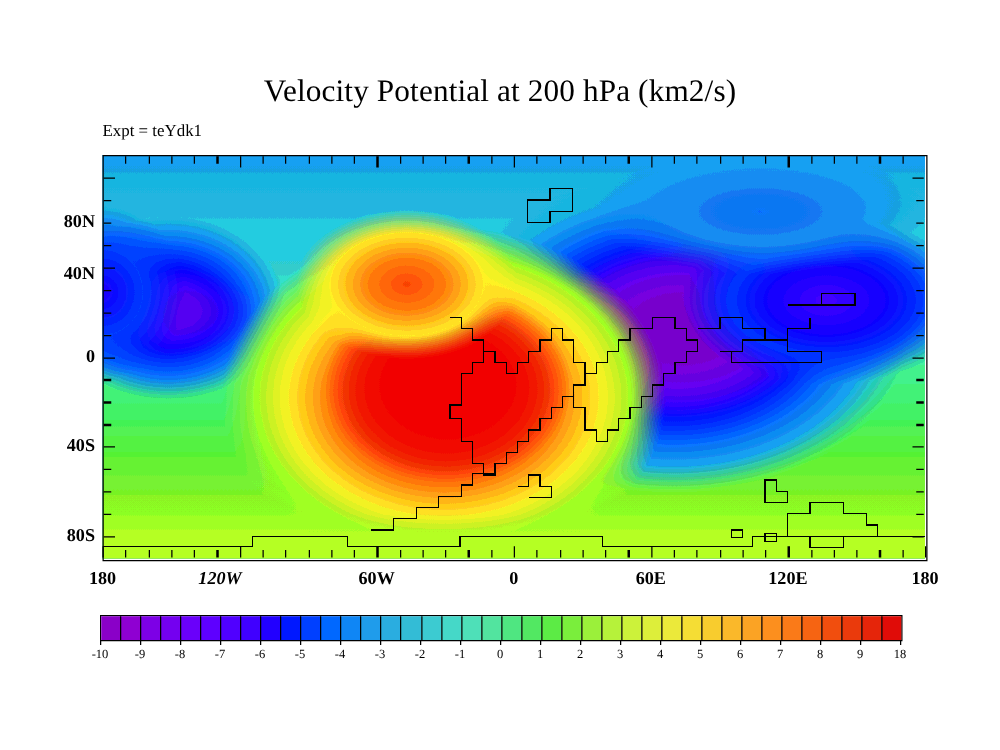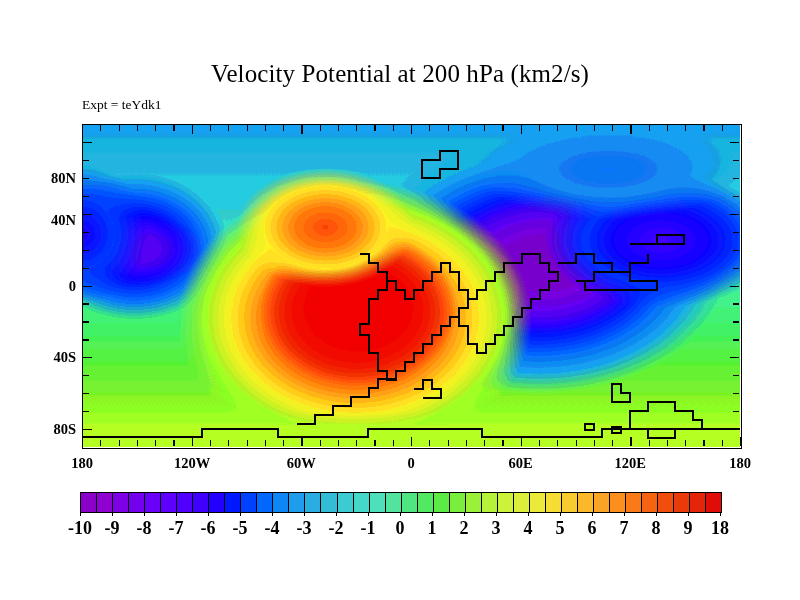--- a/index.html
+++ b/index.html
@@ -36,21 +36,21 @@
         transform:translateX(-50%);white-space:nowrap;}
   #xlabs{position:absolute;left:82px;top:455px;width:658px;height:20px;}
 
   
   #cbar{position:absolute;left:80px;top:492px;width:640px;height:19px;
         border:1.2px solid #000;display:flex;box-sizing:content-box;}
   #cbar i{flex:1 1 0;height:100%;display:block;}
   #cbar i+i{border-left:1px solid #000;}
   #cticks{position:absolute;left:80px;top:512px;width:640px;height:8px;}
   #clabs{position:absolute;left:80px;top:518px;width:640px;height:22px;}
-  .clab{position:absolute;top:0;font-size:18px;font-weight:bold;
+  .clab{position:absolute;top:0;font-size:10px;font-weight:normal;
         transform:translateX(-50%);}
   svg.defs{position:absolute;width:0;height:0;}
 </style>
 </head>
 <body>
 
 <div id="fig">
 
   <svg class="defs" aria-hidden="true">
     <defs>
@@ -265,21 +265,21 @@
     </div>
   <div id="ylabs">
       <div class="ylab" style="top: 17.9444px; margin-top: 36px;">80N</div>
       <div class="ylab" style="top: 96px;">40N</div>
       <div class="ylab" style="top: 161.5px;">0</div>
       <div class="ylab" style="top: 233.278px;">40S</div>
       <div class="ylab" style="top: 305.056px;">80S</div>
     </div>
   <div id="xlabs">
       <div class="xlab" style="left: 0px;">180</div>
-      <div class="xlab" style="left: 110px;">120W</div>
+      <div class="xlab" style="left: 94px; font-style: italic;">120W</div>
       <div class="xlab" style="left: 219.333px;">60W</div>
       <div class="xlab" style="left: 329px;">0</div>
       <div class="xlab" style="left: 438.667px;">60E</div>
       <div class="xlab" style="left: 548.333px;">120E</div>
       <div class="xlab" style="left: 658px;">180</div>
     </div>
 
   <div id="cbar">
       <i style="background: rgb(138, 0, 200);"></i>
       <i style="background: rgb(143, 0, 210);"></i>

